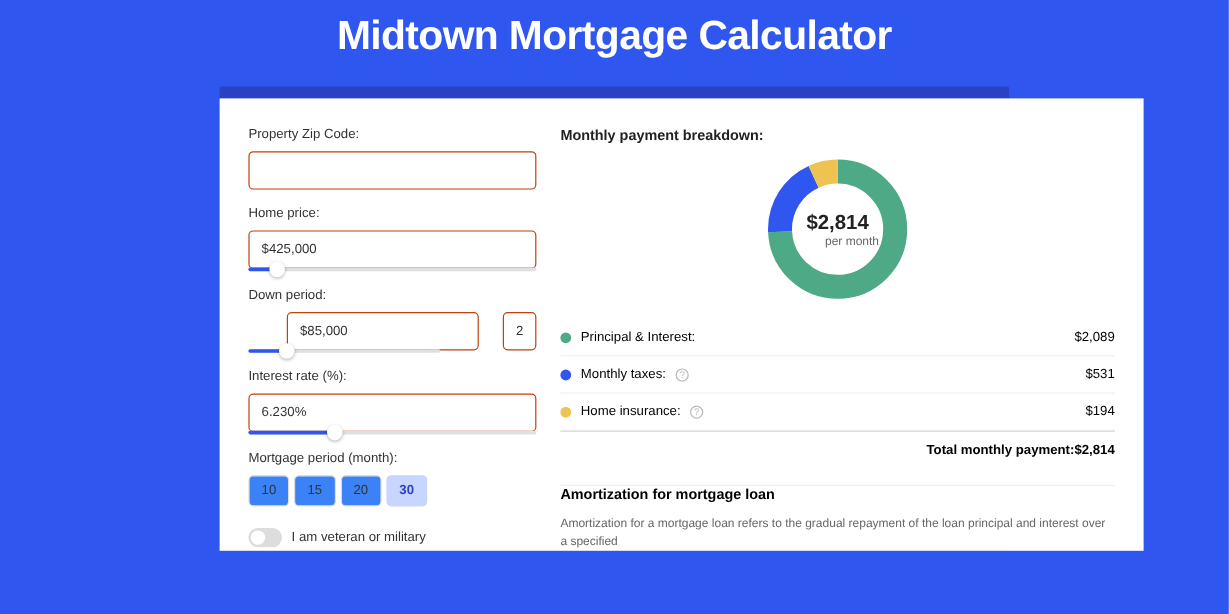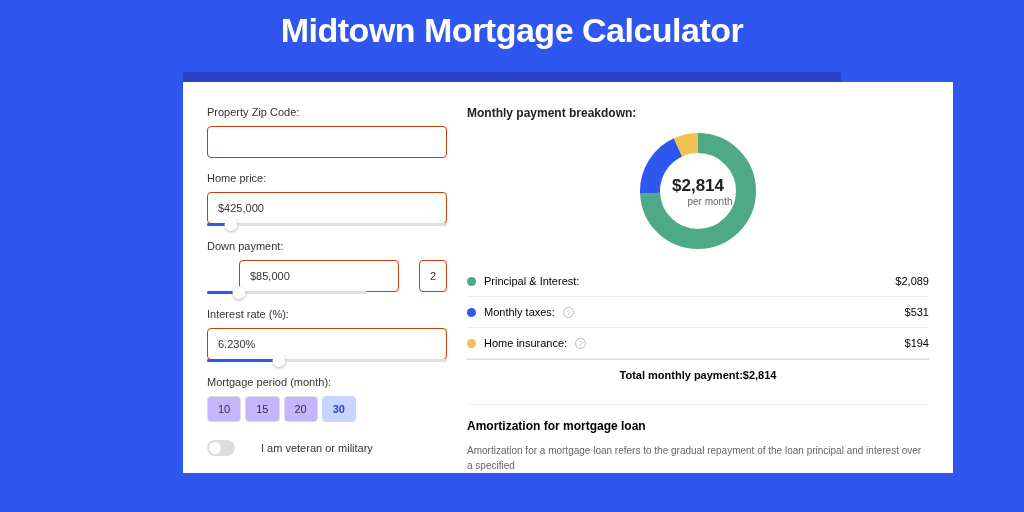--- a/index.html
+++ b/index.html
@@ -79,37 +79,37 @@
     top: -5px;
     box-shadow: 0 1px 3px rgba(0,0,0,0.3);
     transform: translateX(-50%);
   }
   .row2 { display: flex; gap: 20px; margin-left: 32px; }
   .row2 .input:first-child { flex: 0 0 160px; }
   .row2 .input:last-child { flex: 1; }
   .pills { display: flex; gap: 4px; }
   .pill {
     border: 1px solid #ddd;
-    background: #c4b5fd;
+    background: #3b82f6;
     border-radius: 4px;
     padding: 6px 10px;
     font-size: 11px;
     color: #333;
     cursor: pointer;
   }
   .pill.active {
     background: #c8d5ff;
     border-color: #c8d5ff;
     color: #2942c4;
     font-weight: 600;
   }
   .toggle-row {
     display: flex;
     align-items: center;
-    gap: 26px;
+    gap: 8px;
     margin-top: 18px;
     font-size: 11px;
     color: #333;
   }
   .toggle {
     width: 28px;
     height: 16px;
     background: #ddd;
     border-radius: 10px;
     position: relative;
@@ -177,30 +177,29 @@
     border: 1px solid #bbb;
     border-radius: 50%;
     display: inline-flex;
     align-items: center;
     justify-content: center;
     font-size: 8px;
     color: #bbb;
   }
   .breakdown-total {
     display: flex;
-    justify-content: center;
+    justify-content: flex-end;
     padding: 9px 0;
     font-size: 11px;
     font-weight: 700;
     border-top: 1px solid #ddd;
   }
   .amort {
     border-top: 1px solid #eee;
     margin-top: 14px;
-    padding-top: 14px;
   }
   .amort-title {
     font-size: 12px;
     font-weight: 700;
     margin-bottom: 10px;
   }
   .amort-text {
     font-size: 10px;
     color: #666;
     line-height: 1.5;
@@ -224,21 +223,21 @@
       <div class="field-group">
         <label class="field-label">Home price:</label>
         <input class="input" value="$425,000" style="">
         <div class="slider-track">
           <div class="slider-fill" style="width:10%"></div>
           <div class="slider-thumb" style="left:10%"></div>
         </div>
       </div>
 
       <div class="field-group">
-        <label class="field-label">Down payment:</label>
+        <label class="field-label">Down period:</label>
         <div class="row2">
           <input class="input" value="$85,000" style="">
           <input class="input" value="20%" style="">
         </div>
         <div class="slider-track" style="width:160px">
           <div class="slider-fill" style="width:20%"></div>
           <div class="slider-thumb" style="left:20%"></div>
         </div>
       </div>
 

